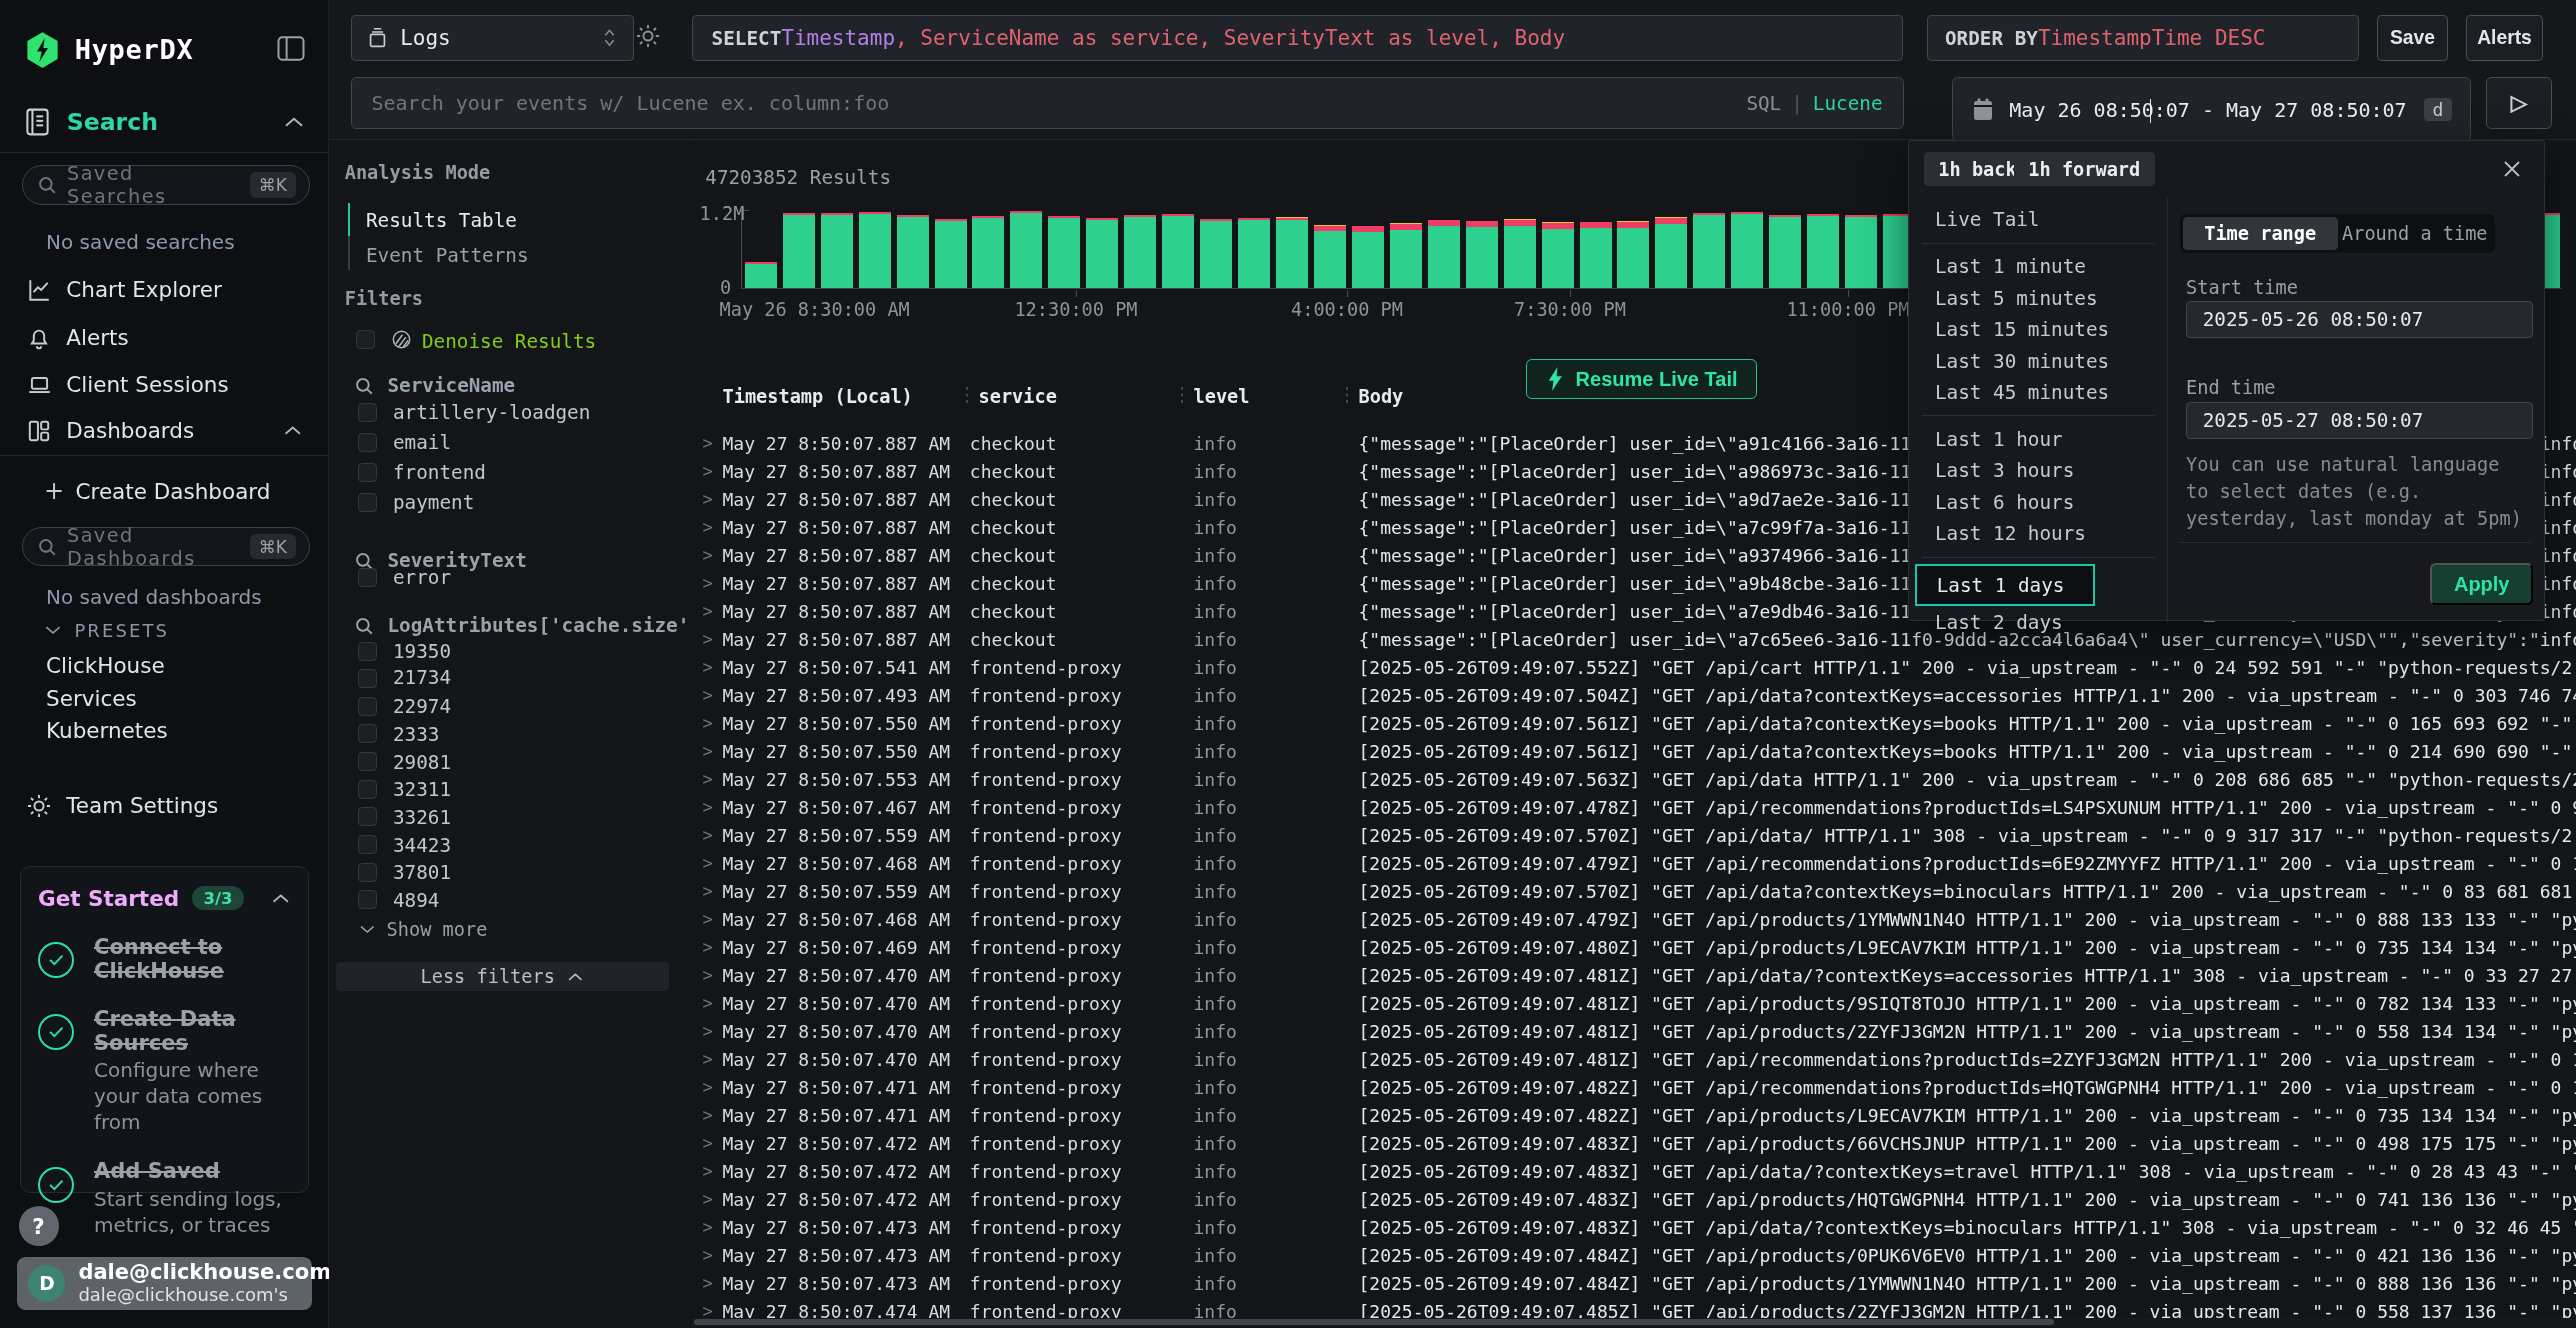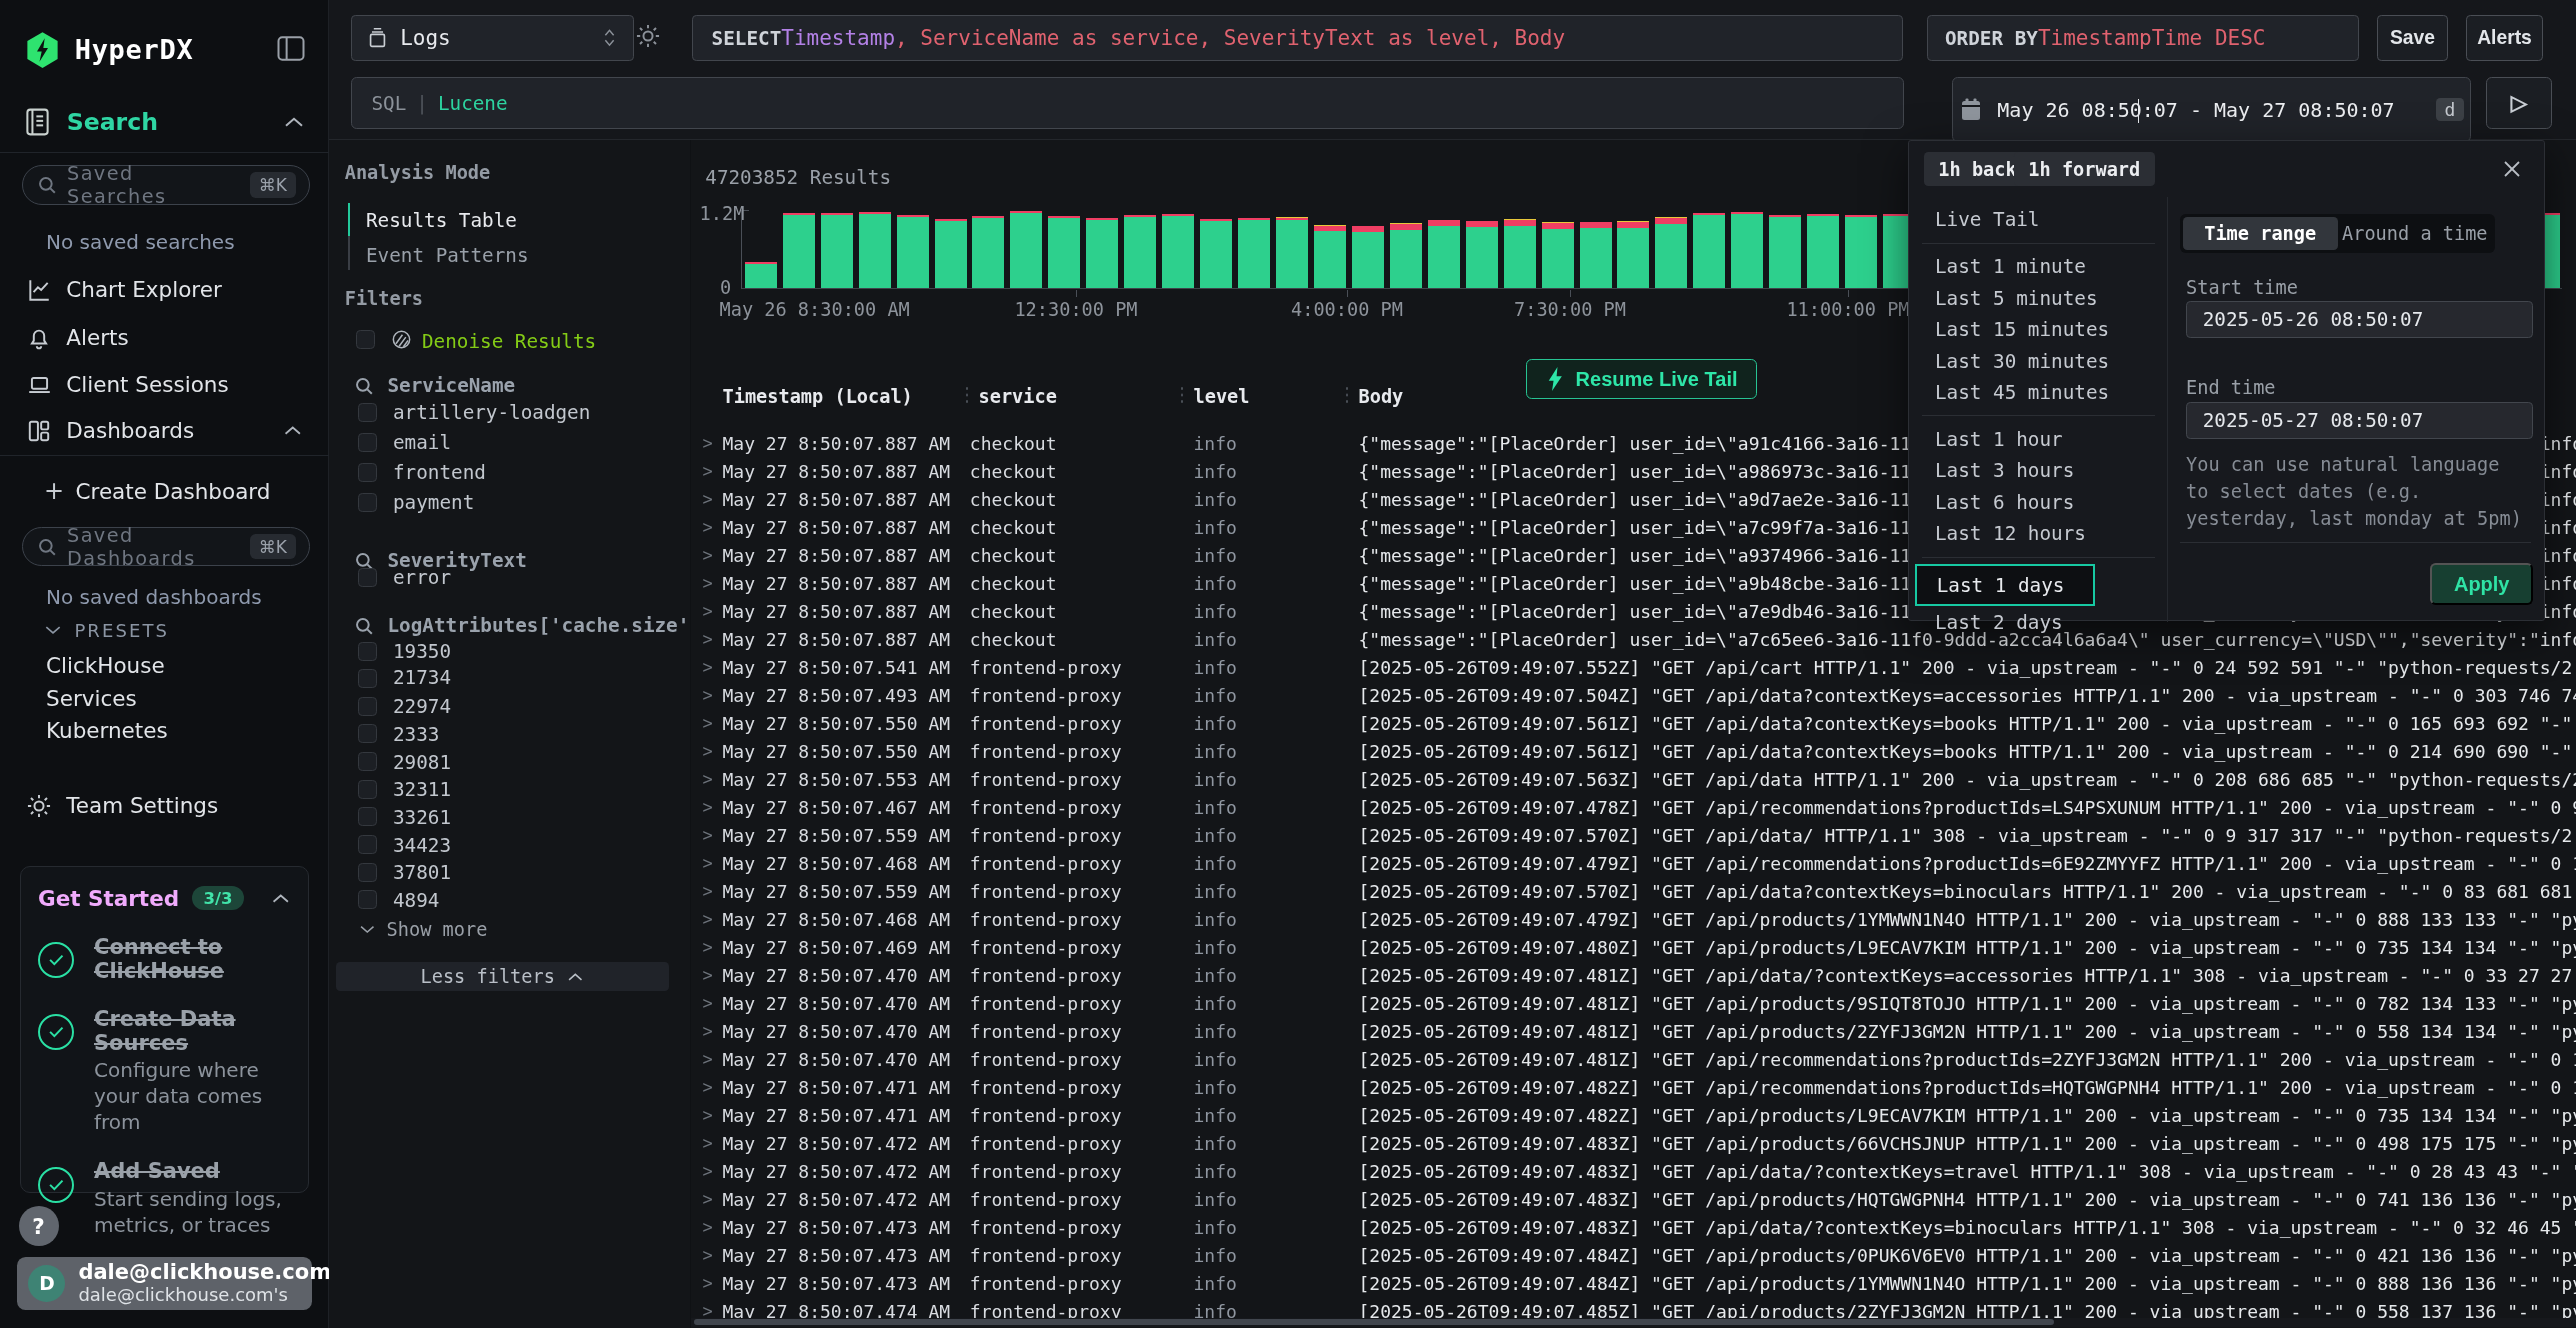--- a/index.html
+++ b/index.html
@@ -63,21 +63,21 @@
   .kw{color:#cfd3d9;font-weight:bold;font-size:19.3px}
   .tok-purple{color:var(--purple);font-size:21px}
   .tok-red{color:var(--red);font-size:21px}
   .order-box{left:1598px;top:15px;width:432px;height:46px;padding:0 17px}
   .btn{position:absolute;top:15px;height:46px;border:0.7px solid #4a4e55;border-radius:4.3px;background:#1b1e23;color:#e3e6ea;font-weight:bold;font-size:19.3px;display:flex;align-items:center;justify-content:center}
   .search-box{left:21.5px;top:77px;width:1553px;height:52px;padding:0 20px;border-radius:5.7px}
   .search-ph{color:#6f7681;font-size:20px;flex:1}
   .lang-sql{color:#8b9199;font-size:19.3px}
   .lang-sep{color:#50555c;margin:0 10px;font-size:19.3px}
   .lang-lucene{color:#2dd4a0;font-size:19.3px}
-  .date-box{left:1623px;top:77px;width:519px;height:65px;padding:0 6px;gap:14.3px;border-radius:5.7px}
+  .date-box{left:1623px;top:77px;width:519px;height:65px;padding:0 18px;gap:14.3px;border-radius:5.7px}
   .date-val{color:#eceef1;font-size:20px;position:relative}
   .cursor{display:inline-block;width:1.4px;height:24px;background:#e8eaee;vertical-align:middle;margin:0 0.7px}
   .d-badge{margin-left:auto;background:#3c4046;color:#c6cad0;border-radius:4.3px;padding:1.4px 8.6px;font-size:18px}
   .play-btn{left:2157px;top:77px;width:66px;height:52px;justify-content:center;border-radius:5.7px;color:#c9ced4;font-size:21.5px}
 
   
   .filters{position:absolute;left:329px;top:140px;width:361px;height:1188px;background:var(--mainbg)}
   .f-h{position:absolute;left:15.7px;color:#949ba4;font-weight:bold;font-size:18.6px}
   .mode-track{position:absolute;left:18.6px;top:63px;width:2.9px;height:67px;background:#3a3e45}
   .mode-track .active{position:absolute;left:0;top:0;width:2.9px;height:33px;background:#23c99b}
@@ -369,20 +369,21 @@
 
     <div class="tb-box order-box">
       <span class="kw">ORDER BY </span>
       <span class="tok-red">TimestampTime DESC</span>
     </div>
 
     <button class="btn" style="left:2048px;width:71px">Save</button>
     <button class="btn" style="left:2137px;width:77px">Alerts</button>
 
     <div class="tb-box search-box">
+      <span class="search-ph">Search your events w/ Lucene ex. column:foo</span>
       <span class="lang-sql">SQL</span>
       <span class="lang-sep">|</span>
       <span class="lang-lucene">Lucene</span>
     </div>
 
     <div class="tb-box date-box">
       <span>
         <svg width="24" height="26" viewBox="0 0 24 26">
             <rect x="3" y="4" width="18" height="19" rx="2.5" fill="#8f959d"></rect>
             <rect x="6.5" y="1.5" width="3" height="5" rx="1" fill="#8f959d"></rect>

